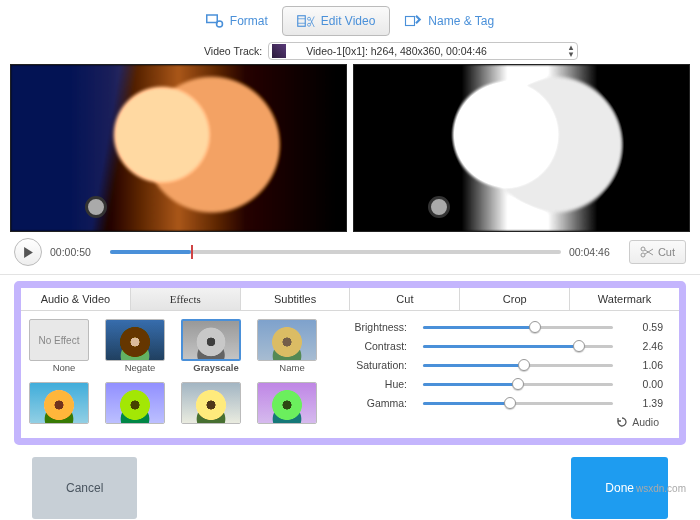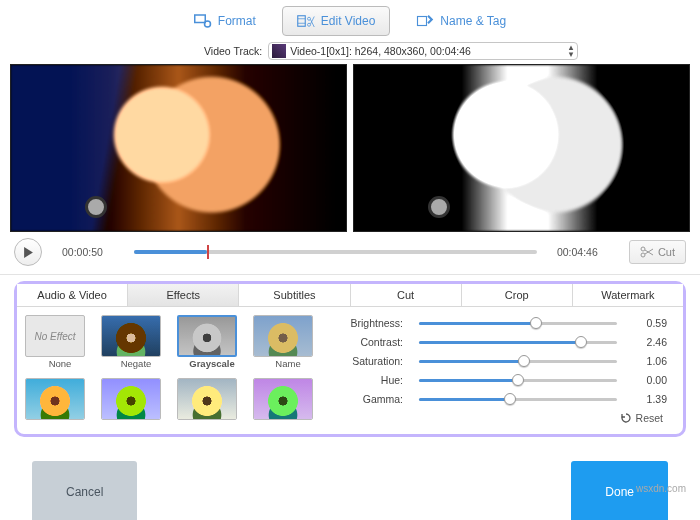--- a/index.html
+++ b/index.html
@@ -1,28 +1,28 @@
 <!DOCTYPE html>
 <html><head>
 <meta charset="utf-8">
 <style>
   * { box-sizing: border-box; margin: 0; padding: 0; font-family: -apple-system, "Helvetica Neue", Arial, sans-serif; }
   body { width: 700px; height: 520px; background: #fff; font-size: 11px; color: #333; overflow: hidden; }
 
   
-  .top-tabs { display: flex; justify-content: center; gap: 12px; padding: 6px 0 4px; }
+  .top-tabs { display: flex; justify-content: center; gap: 0; padding: 6px 0 4px; }
   .top-tab { display: flex; align-items: center; gap: 6px; padding: 6px 14px; border-radius: 4px; cursor: pointer; color: #4a90d9; }
   .top-tab.active { background: linear-gradient(#fafafa,#e9e9e9); border: 1px solid #bbb; }
   .top-tab .ticon { width: 18px; height: 16px; }
   .top-tab span.lbl { font-size: 12px; }
 
   
   .track-row { display: flex; align-items: center; gap: 6px; padding: 2px 14px 4px; font-size: 10.5px; }
   .track-row .track-label { margin-left: 190px; color: #333; }
-  .track-select { flex: 1; max-width: 310px; display: flex; align-items: center; gap: 4px; border: 1px solid #c6c6c6; border-radius: 4px; padding: 1px 18px 1px 3px; background: #fff; position: relative; height: 18px; }
+  .track-select { flex: 1; max-width: 310px; display: flex; align-items: center; gap: 20px; border: 1px solid #c6c6c6; border-radius: 4px; padding: 1px 18px 1px 3px; background: #fff; position: relative; height: 18px; }
   .track-select .thumb { width: 14px; height: 14px; background: linear-gradient(45deg,#2a1a3a,#5a3a7a); }
   .track-select .arrows { position: absolute; right: 4px; top: 1px; font-size: 9px; line-height: 7px; color: #555; }
 
   
   .preview-wrap { display: flex; gap: 6px; padding: 0 10px; align-items: stretch; }
   .badge { background: #444; color: #fff; font-size: 9.5px; padding: 2px 6px; border-radius: 2px; position: absolute; top: 0; }
   .badge.left { left: 0; display: flex; align-items: center; gap: 3px; }
   .badge.right { right: 0; display: flex; align-items: center; gap: 3px; }
   .preview-pane { flex: 1; position: relative; }
   .vid { width: 100%; height: 168px; background: #000; position: relative; overflow: hidden; border: 1px solid #222; }
@@ -31,40 +31,40 @@
     linear-gradient(100deg, rgba(40,80,200,.45) 0 30%, transparent 35%),
     linear-gradient(90deg, #1a0f08 0 18%, #3a1f10 30%, #a06030 50%, #3a1f10 70%, #1a0f08 100%);
     width:100%; height:100%; filter: blur(1px) contrast(1.3); }
   .vid.bw .face { background: radial-gradient(circle at 45% 42%, #e8e8e8 0 24%, transparent 26%),
     radial-gradient(circle at 60% 48%, #bbb 0 30%, transparent 32%),
     linear-gradient(90deg, #000 0 15%, #222 30%, #ddd 48%, #fff 52%, #222 75%, #000 100%);
     width:100%; height:100%; filter: blur(1px) contrast(1.8) grayscale(1); }
   .mic { position:absolute; left:22%; bottom:8%; width:22px; height:22px; border-radius:50%; background:#aaa; border:3px solid #333; }
 
   
-  .play-row { display: flex; align-items: center; gap: 20px; padding: 6px 14px 8px; border-bottom: 1px solid #e3e3e3; }
+  .play-row { display: flex; align-items: center; gap: 8px; padding: 6px 14px 8px; border-bottom: 1px solid #e3e3e3; }
   .play-btn { width: 28px; height: 28px; border-radius: 50%; border: 1px solid #bbb; background: linear-gradient(#fff,#eee); display: flex; align-items: center; justify-content: center; }
   .play-btn svg { width: 11px; height: 11px; }
   .time { font-size: 10.5px; color: #555; width: 52px; }
   .seek { flex: 1; height: 4px; background: #d0d0d0; border-radius: 2px; position: relative; }
   .seek .fill { position: absolute; left: 0; top: 0; bottom: 0; width: 18%; background: #4a90d9; border-radius: 2px; }
   .seek .mark { position:absolute; left:18%; top:-5px; width:2px; height:14px; background:#d04444; }
   .cut-btn { display: flex; align-items: center; gap: 4px; padding: 5px 10px; border: 1px solid #ccc; border-radius: 3px; background: linear-gradient(#fafafa,#eee); color:#888; }
 
   
-  .editor { margin: 6px 14px 12px; border: 3px solid #c4b5fd; border-radius: 10px; }
+  .editor { margin: 6px 14px 0; border: 7px solid #c4b5fd; border-radius: 5px; }
   .sub-tabs { display: flex; border-bottom: 1px solid #d8d8d8; }
   .sub-tab { flex: 1; text-align: center; padding: 5px 0; font-size: 11px; border-right: 1px solid #d8d8d8; background: #fff; cursor: pointer; }
   .sub-tab:last-child { border-right: none; }
-  .sub-tab.active { background: linear-gradient(#f2f2f2,#e4e4e4); }
+  .sub-tab.active { background: linear-gradient(#f2f2f2,#e4e4e4); font-family: Liberation Serif, serif; }
 
   .editor-body { display: flex; padding: 8px; gap: 6px; }
   .thumbs { display: grid; grid-template-columns: repeat(4, 70px); gap: 4px 6px; }
   .thumb-cell { text-align: center; }
-  .thumb-img { width: 60px; height: 42px; border: 1px solid #bbb; border-radius: 2px; display:flex; align-items:center; justify-content:center; overflow:hidden;font-style:italic; }
+  .thumb-img { width: 60px; height: 42px; border: 1px solid #bbb; border-radius: 2px; display:flex; align-items:center; justify-content:center; overflow:hidden; }
   .thumb-cell.sel .thumb-img { border: 2px solid #4a90d9; }
   .thumb-cell .cap { font-size: 9.5px; color: #555; margin-top: 1px; }
   .thumb-cell.sel .cap { font-weight: 600; }
   .no-effect { background: #e8e8e8; color:#888; font-size:10px; }
   .flower { background: radial-gradient(circle at 50% 55%, #5a3a1a 0 12%, #f7c842 13% 40%, transparent 42%),
     radial-gradient(circle at 50% 90%, #2a7a2a 0 30%, transparent 32%),
     linear-gradient(#6aa0e0,#a8c8e8); width:100%; height:100%; }
   .flower.gray { filter: grayscale(1); }
   .flower.neg { filter: invert(1) hue-rotate(180deg); }
   .flower.noise { filter: contrast(.6) brightness(1.1); }
@@ -281,21 +281,21 @@
             <div class="knob" style="left:46%"></div>
           </div>
         <span class="val">1.39</span>
       </div>
       <div class="reset">
         <span class="reset-btn">
           <svg width="12" height="12" viewBox="0 0 12 12">
               <path d="M6 2a4 4 0 1 1-3.7 2.5" fill="none" stroke="#555" stroke-width="1.3"></path>
               <path d="M2 2v3h3" fill="none" stroke="#555" stroke-width="1.3"></path>
             </svg>
-          <span>Reset</span>
+          <span>Audio</span>
         </span>
       </div>
     </div>
   </div>
 </div>
 
 <div class="bottom">
   <button class="btn cancel">Cancel</button>
   <button class="btn done">Done</button>
 </div>

